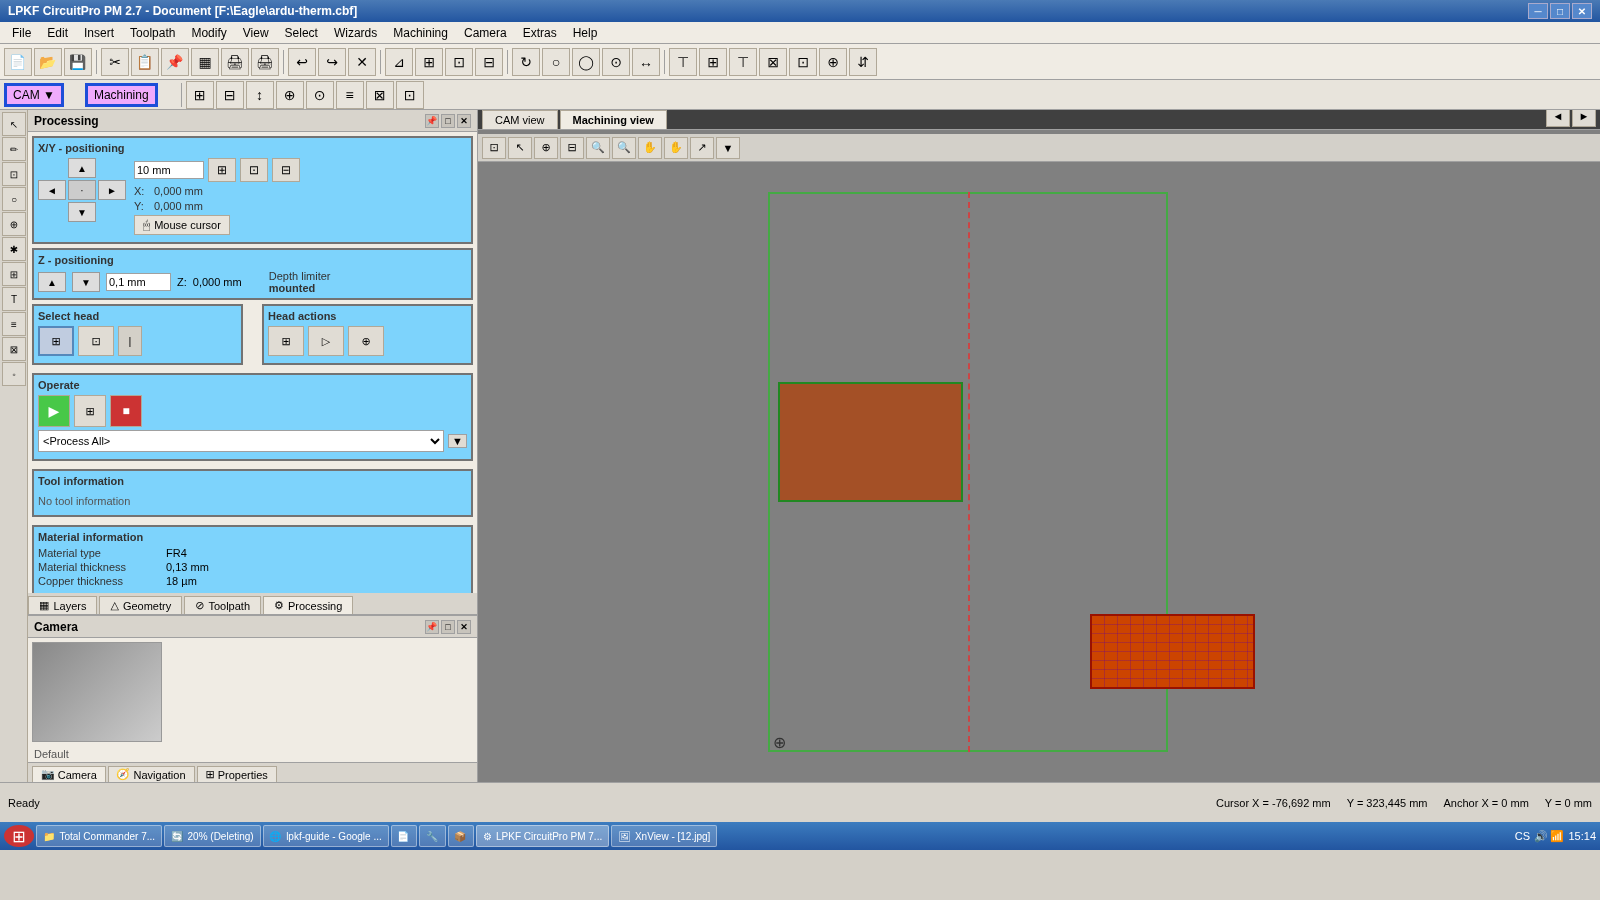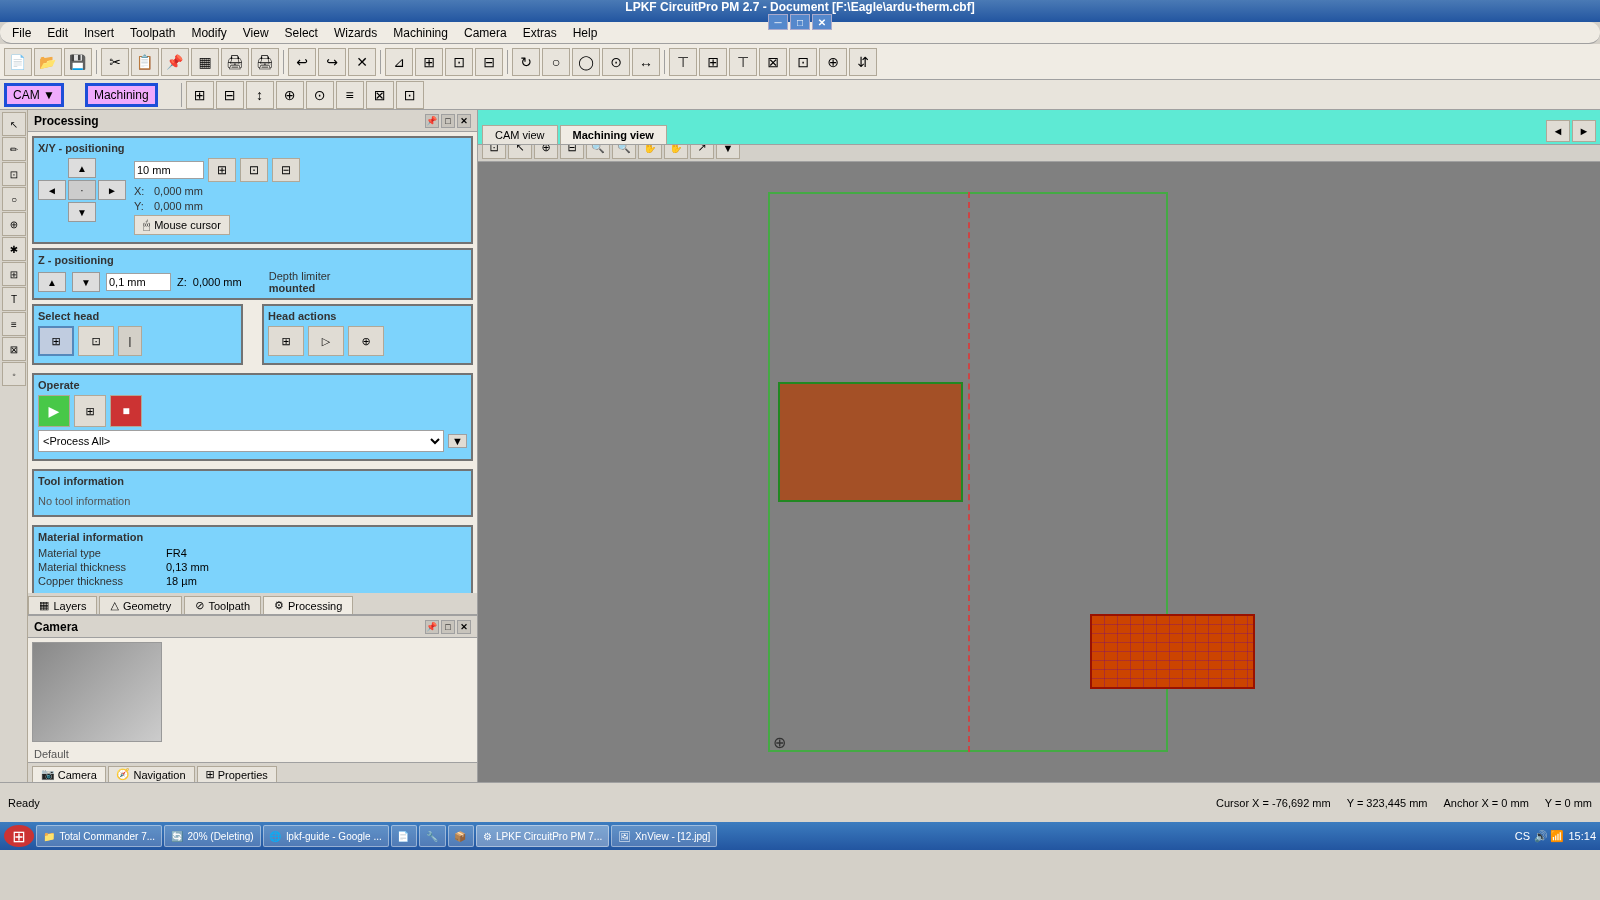--- a/index.html
+++ b/index.html
@@ -9,32 +9,31 @@
     #title-bar {
       background: linear-gradient(to bottom, #4a7ab5, #2255a0);
       color: white;
       height: 22px;
       display: flex;
       align-items: center;
       padding: 0 8px;
       font-size: 12px;
       font-weight: bold;
       justify-content: space-between;
-      flex-direction: column;
     }
     #title-bar-controls { display: flex; gap: 2px; }
     .title-btn {
       width: 20px; height: 16px; background: #5588cc; border: 1px solid #aac; color: white;
       font-size: 10px; cursor: pointer; display: flex; align-items: center; justify-content: center;
     }
 
     
     #menu-bar {
       background: #f0ece4; height: 22px; display: flex; align-items: center;
-      border-bottom: 1px solid #a0a0a0; padding: 0 4px; border-radius: 11px;
+      border-bottom: 1px solid #a0a0a0; padding: 0 4px;
     }
     .menu-item {
       padding: 2px 8px; cursor: pointer; font-size: 12px; color: #000;
     }
 
     
     #main-toolbar {
       background: #f0ece4; height: 36px; display: flex; align-items: center;
       border-bottom: 1px solid #a0a0a0; padding: 2px 4px; gap: 2px;
     }
@@ -184,21 +183,21 @@
     }
     .stab.active { background: #f0ece4; }
 
     #default-label { font-size: 11px; padding: 2px 6px; color: #555; }
 
     
     #main-view {
       flex: 1; background: #808080; position: relative; overflow: hidden;
     }
     #view-tabs {
-      background: #5eead4; height: 35px; display: flex; align-items: flex-end;
+      background: #404040; height: 20px; display: flex; align-items: flex-end;
       border-bottom: 1px solid #a0a0a0; padding: 0 4px;
     }
     .vtab {
       padding: 3px 12px; font-size: 11px; cursor: pointer; border: 1px solid #b0a898;
       border-bottom: none; background: #e8e4dc; margin-right: 2px;
     }
     .vtab.active { background: #f0ece4; font-weight: bold; }
 
     #view-toolbar {
       position: absolute; top: 24px; left: 0; right: 0; height: 28px;

